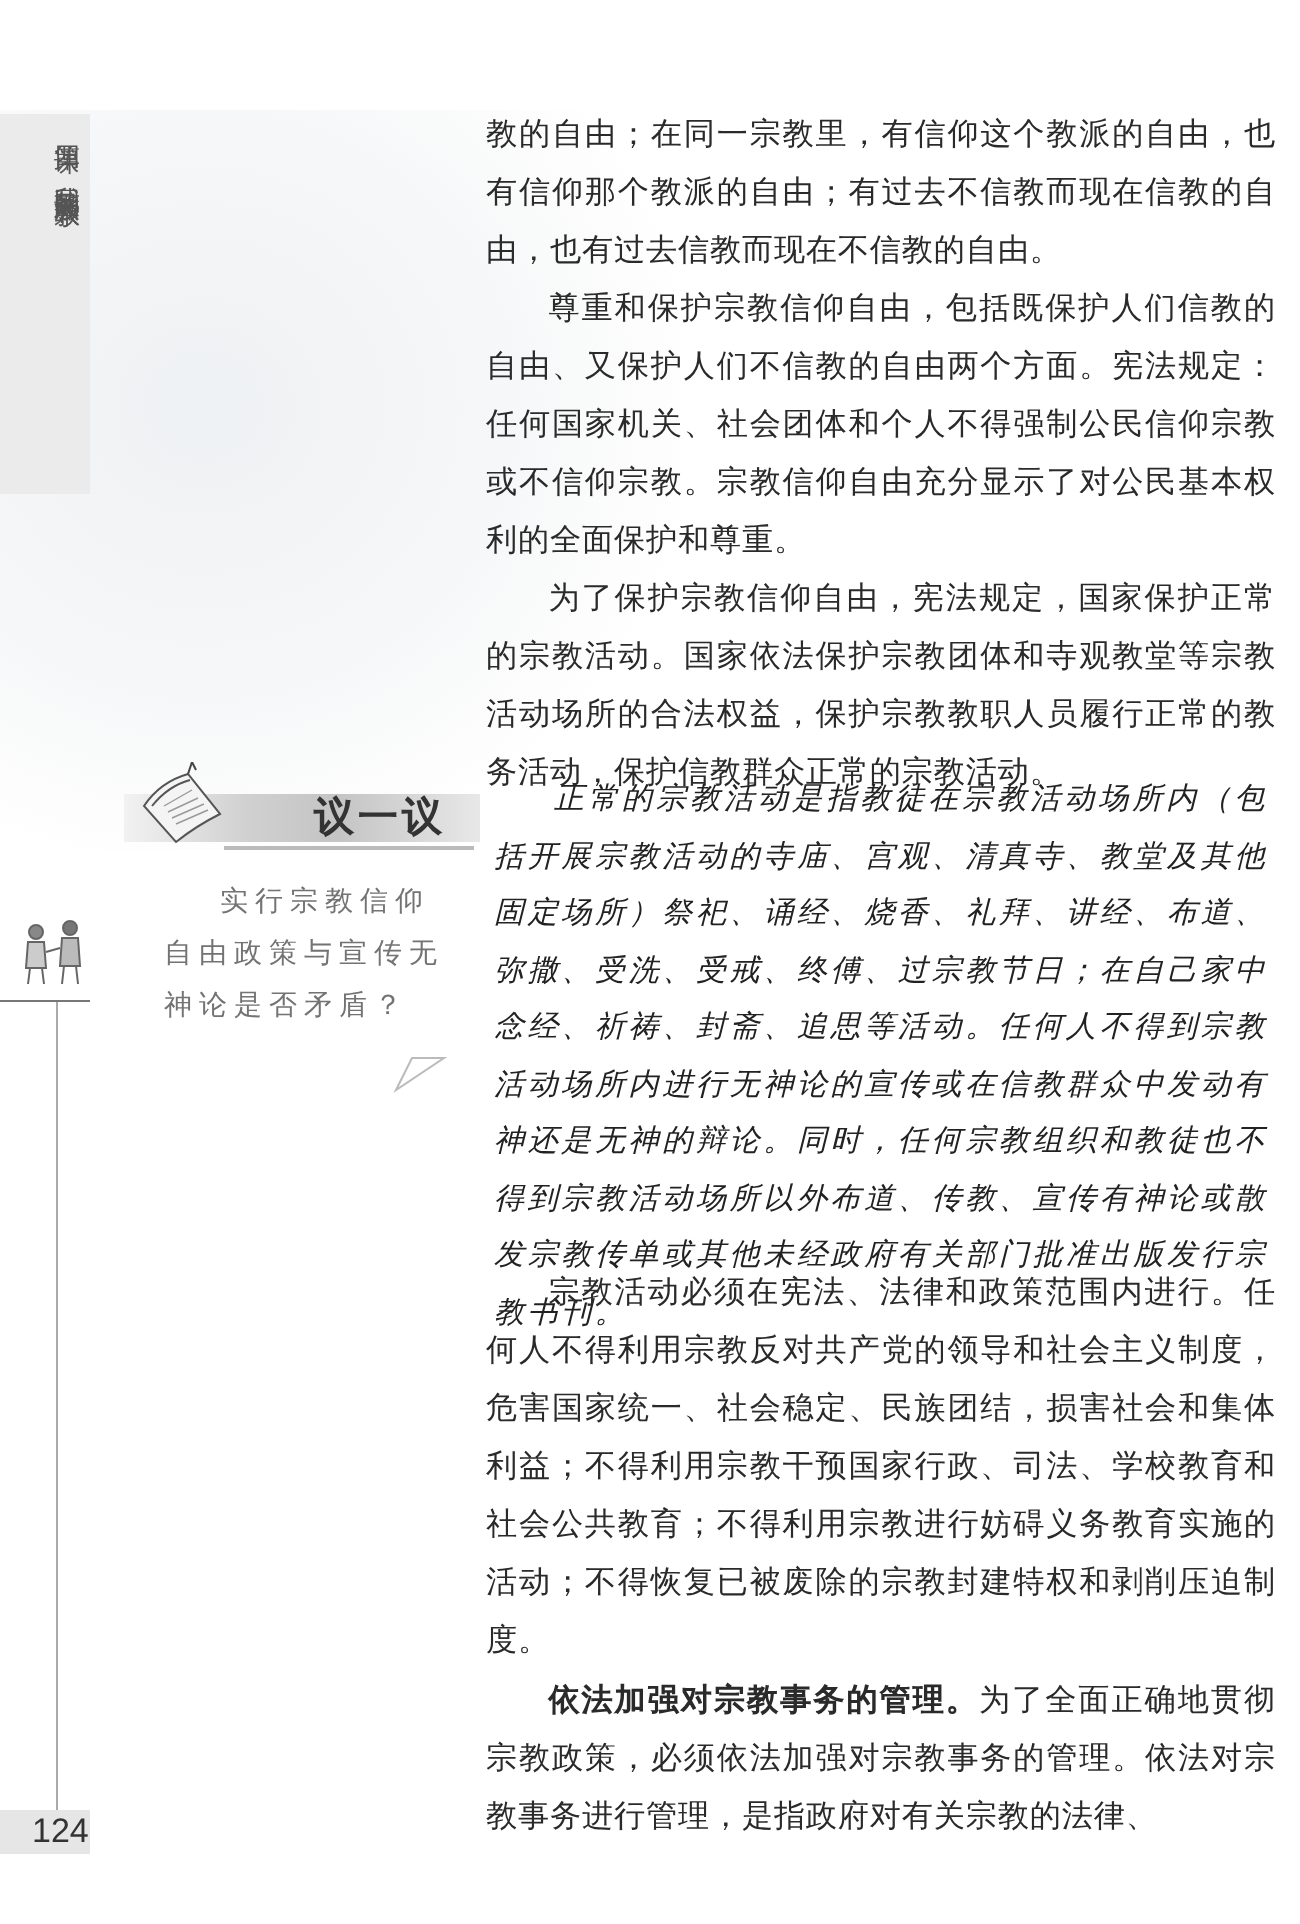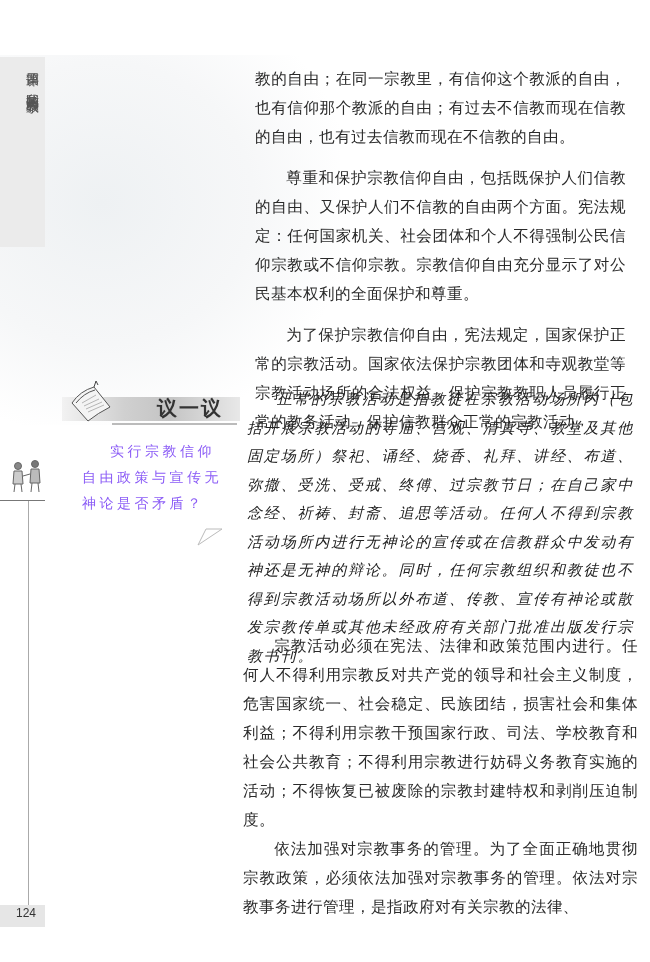--- a/index.html
+++ b/index.html
@@ -24,32 +24,32 @@
     writing-mode: vertical-rl; letter-spacing: 1px;
   }
   .chapter-vertical .gap { display: inline-block; height: 18px; }
   .hrule { position: absolute; left: 0; top: 500px; width: 45px; height: 1px; background: #777; }
   .vline { position: absolute; left: 28px; top: 501px; width: 1px; height: 404px; background: #aaa; }
   .page-number-box {
     position: absolute; left: 0; top: 905px; width: 45px; height: 22px; background: #e6e6e6;
   }
   .page-number {
     position: absolute; left: 16px; top: 906px;
-    font-family: "Liberation Sans", sans-serif; font-size: 12px; color: #333;
+    font-family: "Liberation Sans", sans-serif; font-size: 17px; color: #333;
   }
   .kids-illustration { position: absolute; left: 8px; top: 458px; width: 38px; height: 36px; }
 
   .main {
     position: absolute; left: 243px; top: 53px; width: 395px;
     font-size: 15.6px; line-height: 29px; letter-spacing: 0.4px;
     text-align: justify;
   }
-  .main p { margin: 12px; }
+  .main p { margin: 0; }
   .indent { text-indent: 2em; }
-  .p-bold { font-weight: normal; }
+  .p-bold { font-weight: bold; }
 
   .aside-box {
     position: absolute; left: 243px; top: 381px; width: 395px;
     font-size: 15px; line-height: 28.5px; letter-spacing: 1.8px;
     font-style: italic; text-align: justify; color: #222;
   }
   .aside-box p { margin: 4px; text-indent: 2em; }
 
   .main2 {
     position: absolute; left: 243px; top: 632px; width: 395px;
@@ -65,21 +65,21 @@
   .discuss-underline { position: absolute; left: 50px; top: 38px; width: 125px; height: 2px; background: #bbb; }
   .discuss-title {
     position: absolute; left: 95px; top: 10px;
     font-family: "DejaVu Serif", serif; font-weight: bold;
     font-size: 20px; letter-spacing: 2px; color: #333;
   }
   .notebook-icon { position: absolute; left: 4px; top: -4px; width: 50px; height: 44px; }
   .discuss-question {
     position: absolute; left: 82px; top: 438px; width: 150px;
     font-family: "DejaVu Sans", "Liberation Sans", sans-serif;
-    font-size: 14px; line-height: 26px; letter-spacing: 3.5px; color: #8b5cf6;
+    font-size: 14px; line-height: 26px; letter-spacing: 3.5px; color: #737373;
   }
   .discuss-question p { margin: 0; text-indent: 2em; }
   .pencil-mark { position: absolute; left: 194px; top: 523px; width: 30px; height: 24px; }
 </style>
 </head>
 <body>
 
 <div class="bg-wash"></div>
 
 <div class="margin-band"></div>

